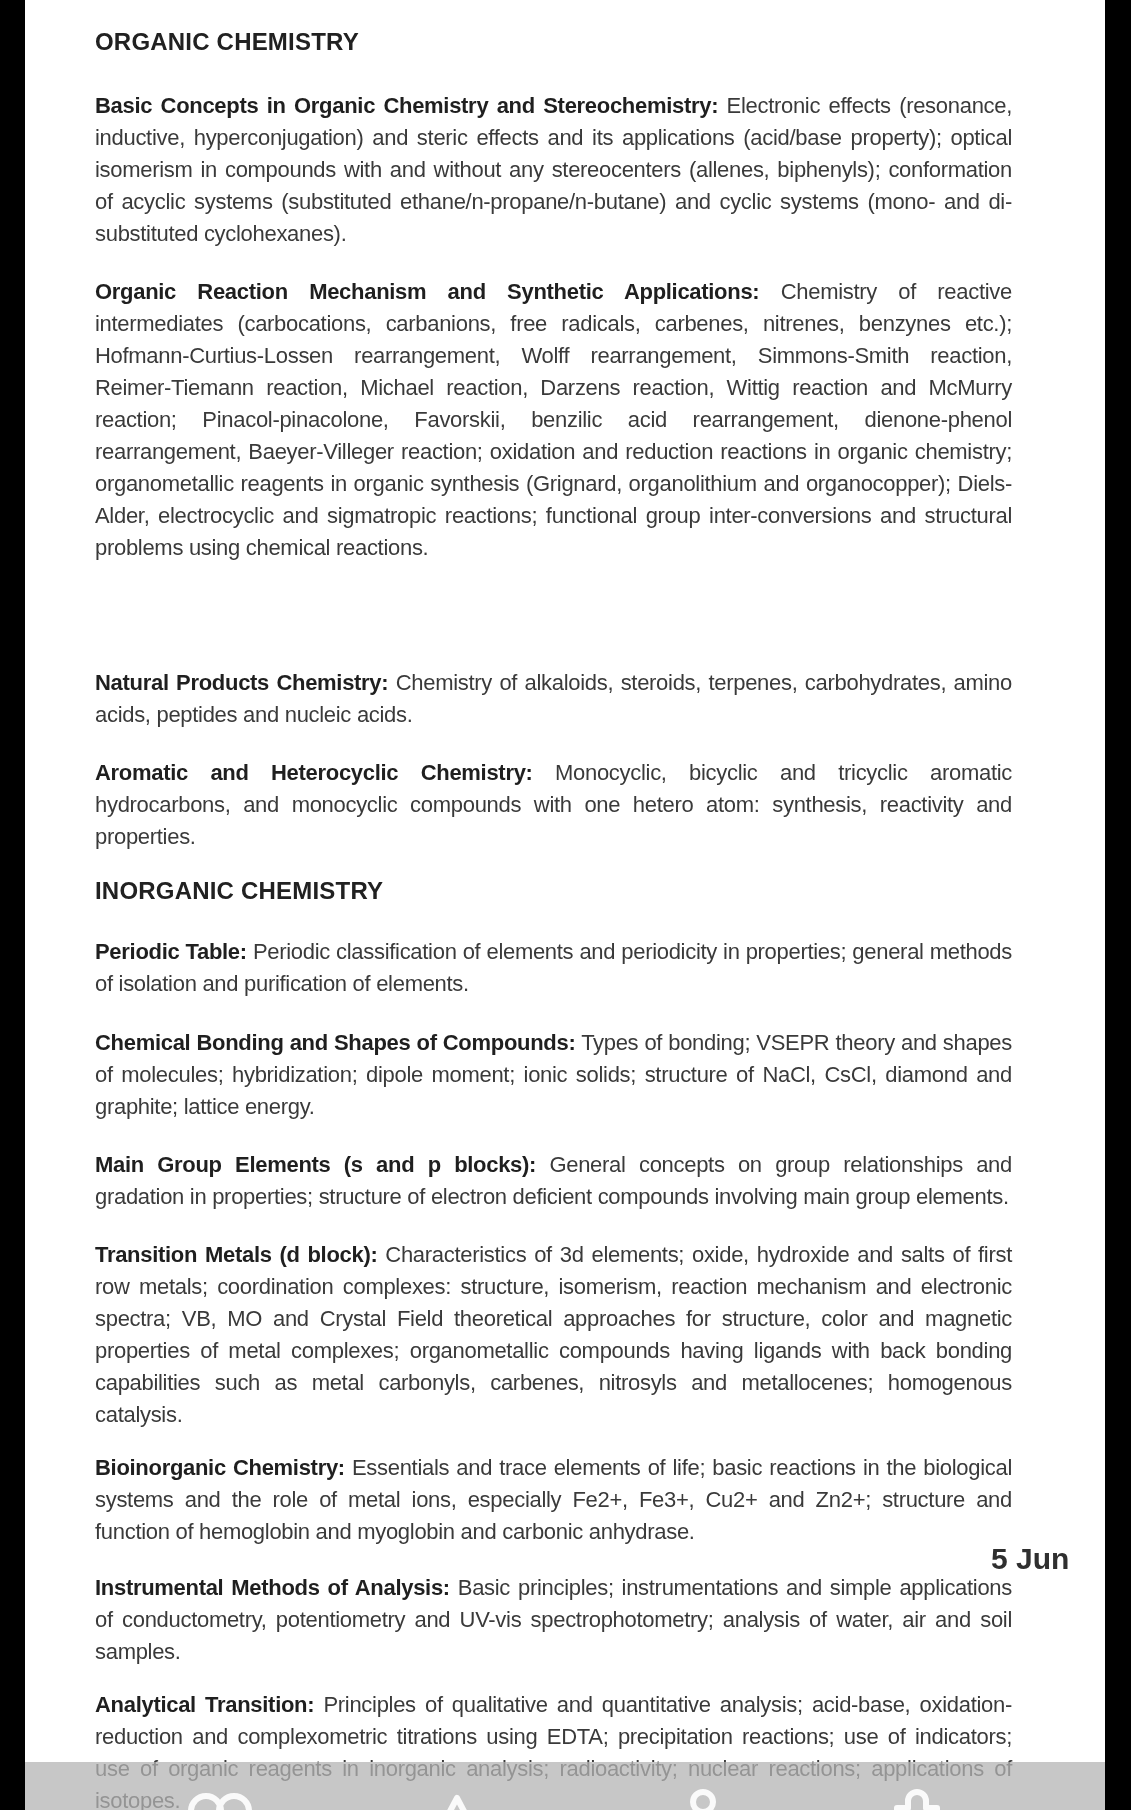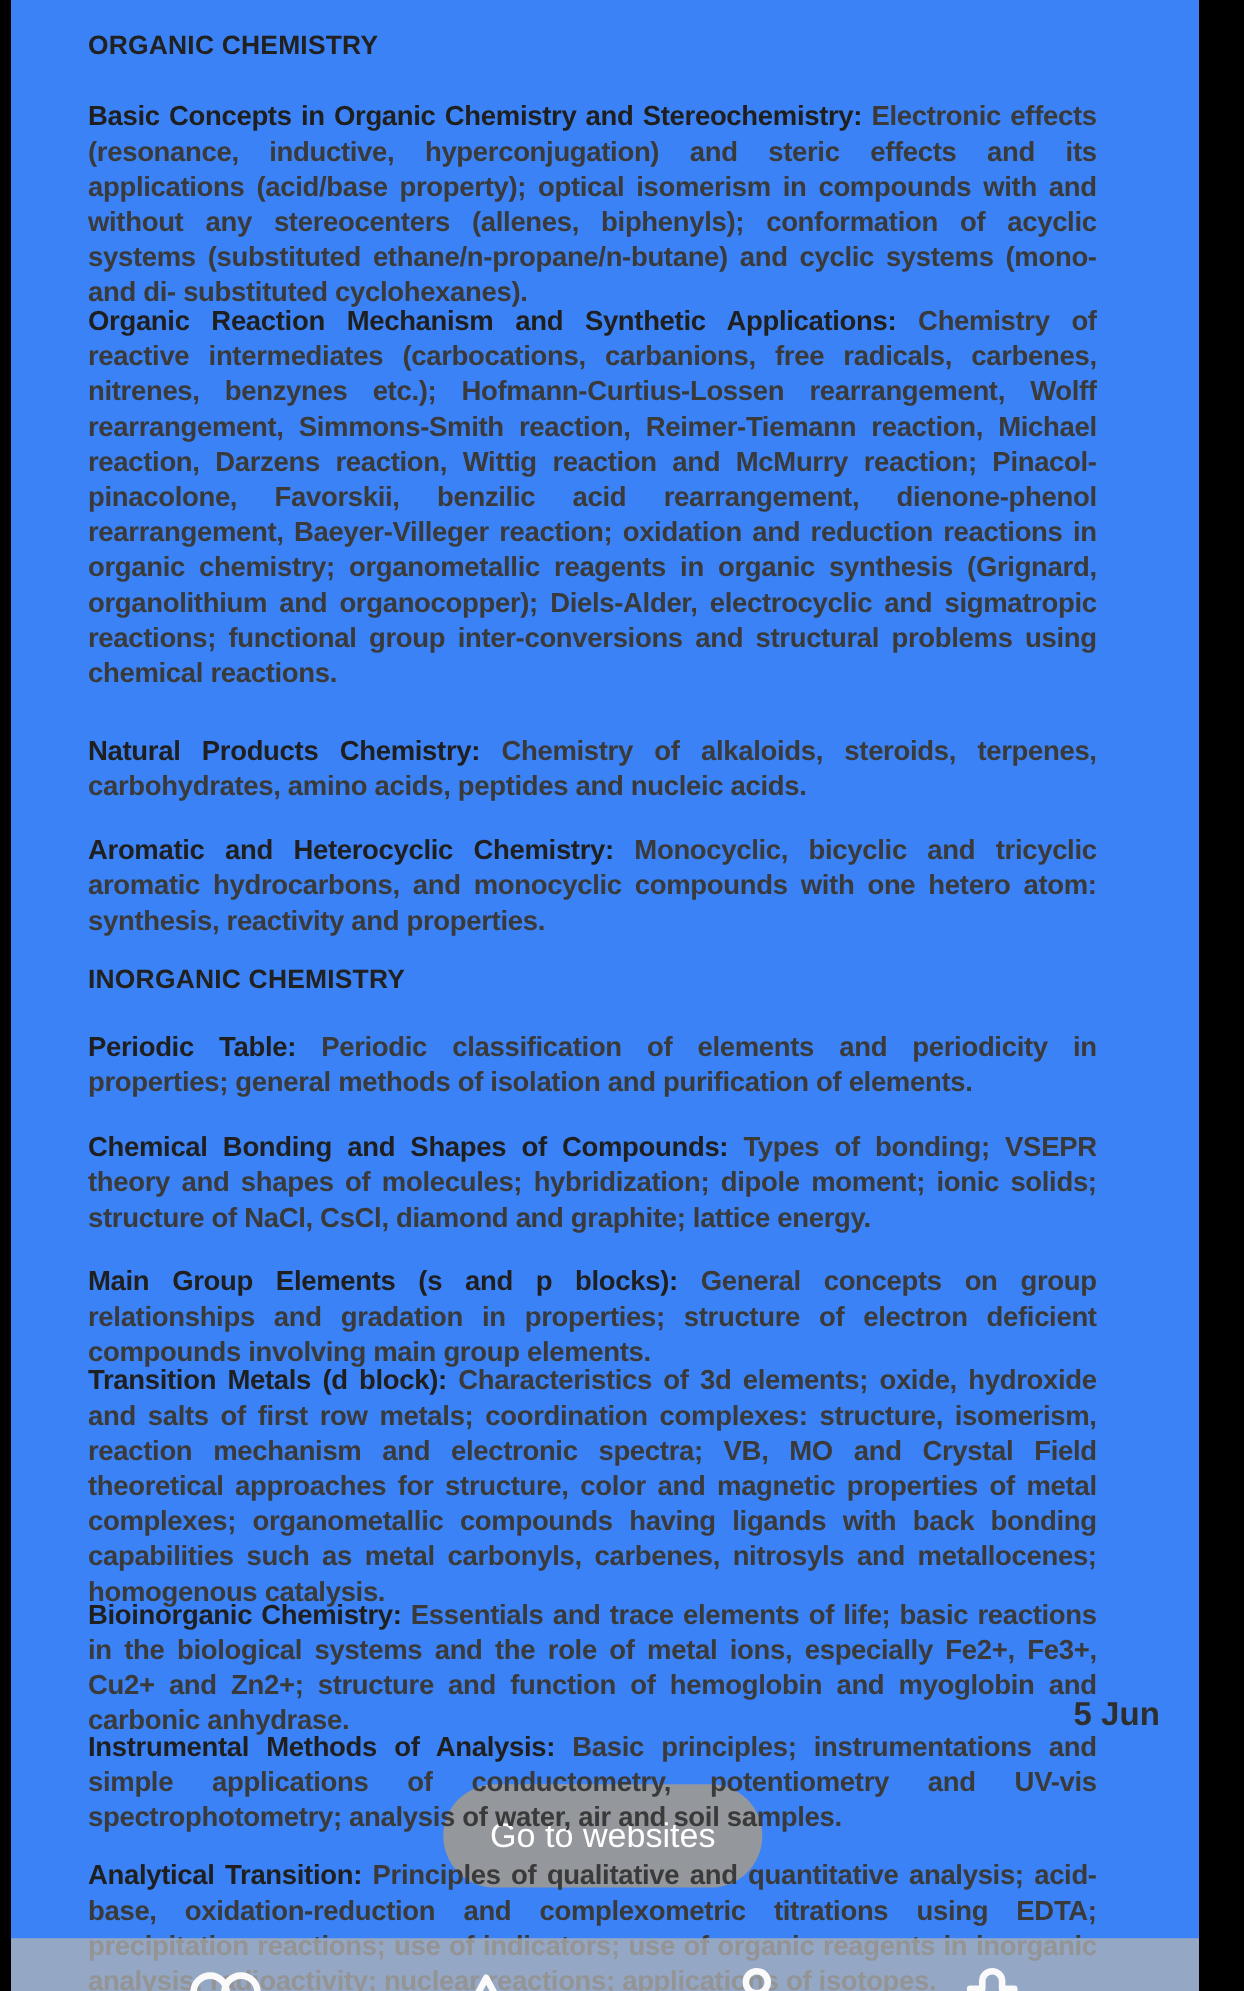--- a/index.html
+++ b/index.html
@@ -3,34 +3,34 @@
 <meta charset="utf-8">
 <style>
   html, body { margin: 0; padding: 0; }
   body {
     width: 1131px; height: 1810px;
     position: relative; overflow: hidden;
     background: #000000;
     font-family: "Liberation Sans", "DejaVu Sans", sans-serif;
   }
   .page {
-    position: absolute; left: 10px; top: 0;
+    position: absolute; left: 25px; top: 0;
     width: 1080px; height: 1810px;
-    background: #3b82f6;
+    background: #ffffff;
   }
   .sec {
     position: absolute; left: 70px; width: 917px;
     margin: 0; font-size: 24px; font-weight: 700;
     color: #212121; letter-spacing: 0.2px; z-index: 4;
   }
   .para {
     position: absolute; left: 70px; width: 917px;
-    margin: 0; font-size: 25px; line-height: 32px;
+    margin: 0; font-size: 22px; line-height: 32px;
     letter-spacing: -0.3px; color: #3a3a3a;
-    text-align: justify; z-index: 4; font-weight: bold;
+    text-align: justify; z-index: 4;
   }
   .para b { color: #1f1f1f; }
   .toast {
     position: absolute; left: 393px; top: 1622px;
     width: 290px; height: 94px; border-radius: 47px;
     background: rgba(152,152,152,0.96);
     color: #ffffff; font-size: 31px;
     display: flex; align-items: center; justify-content: center;
     z-index: 3;
   }
@@ -108,21 +108,20 @@
     <span>Basic principles; instrumentations and simple applications of conductometry, potentiometry and UV-vis spectrophotometry; analysis of water, air and soil samples.</span>
   </p>
 
   <p class="para" style="top:1689px">
     <b>Analytical Transition:</b>
     <span>Principles of qualitative and quantitative analysis; acid-base, oxidation-reduction and complexometric titrations using EDTA; precipitation reactions; use of indicators; use of organic reagents in inorganic analysis; radioactivity; nuclear reactions; applications of isotopes.</span>
   </p>
 
   <div class="date">5 Jun</div>
 
-  <div class="toast">Go to websites</div>
 
   <div class="bar">
     <span class="ic" style="left:158px">
       <svg width="74" height="48" viewBox="0 0 74 48" fill="none">
         <circle cx="23" cy="23" r="15" stroke="#fafafa" stroke-width="6"></circle>
         <circle cx="51" cy="23" r="15" stroke="#fafafa" stroke-width="6"></circle>
       </svg>
     </span>
     <span class="ic" style="left:408px">
       <svg width="48" height="44" viewBox="0 0 48 44" fill="none">

